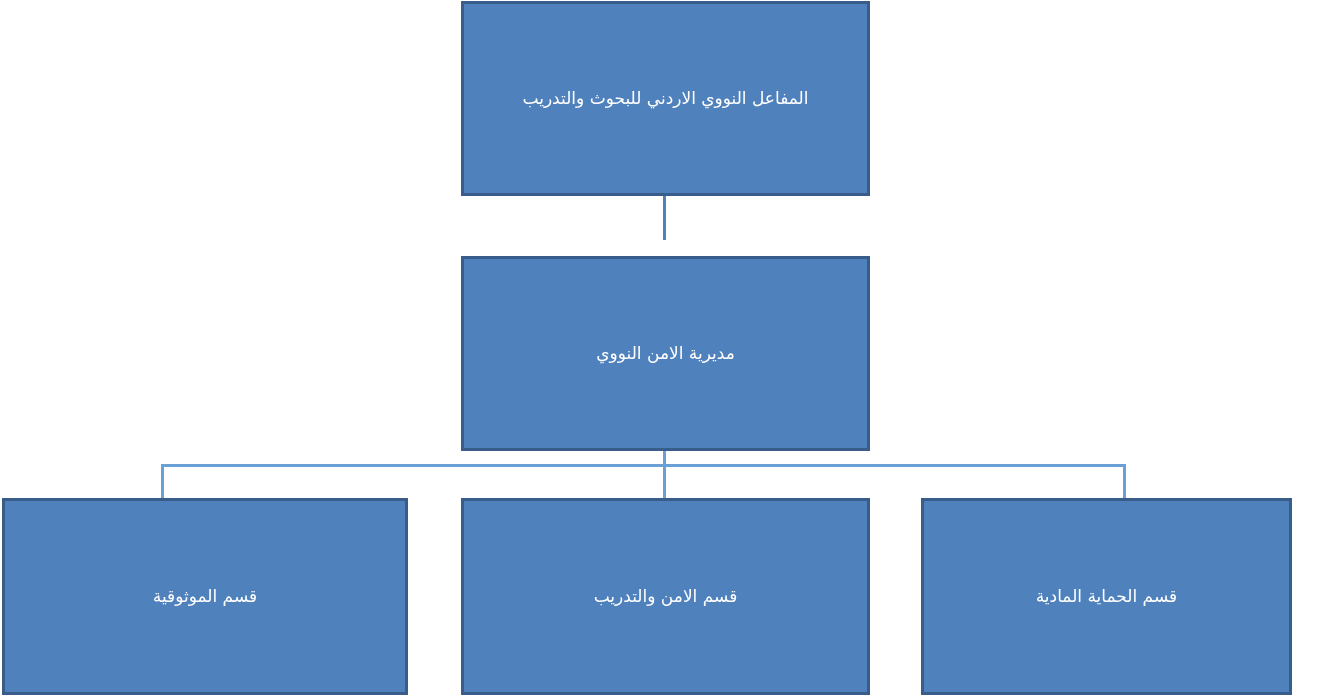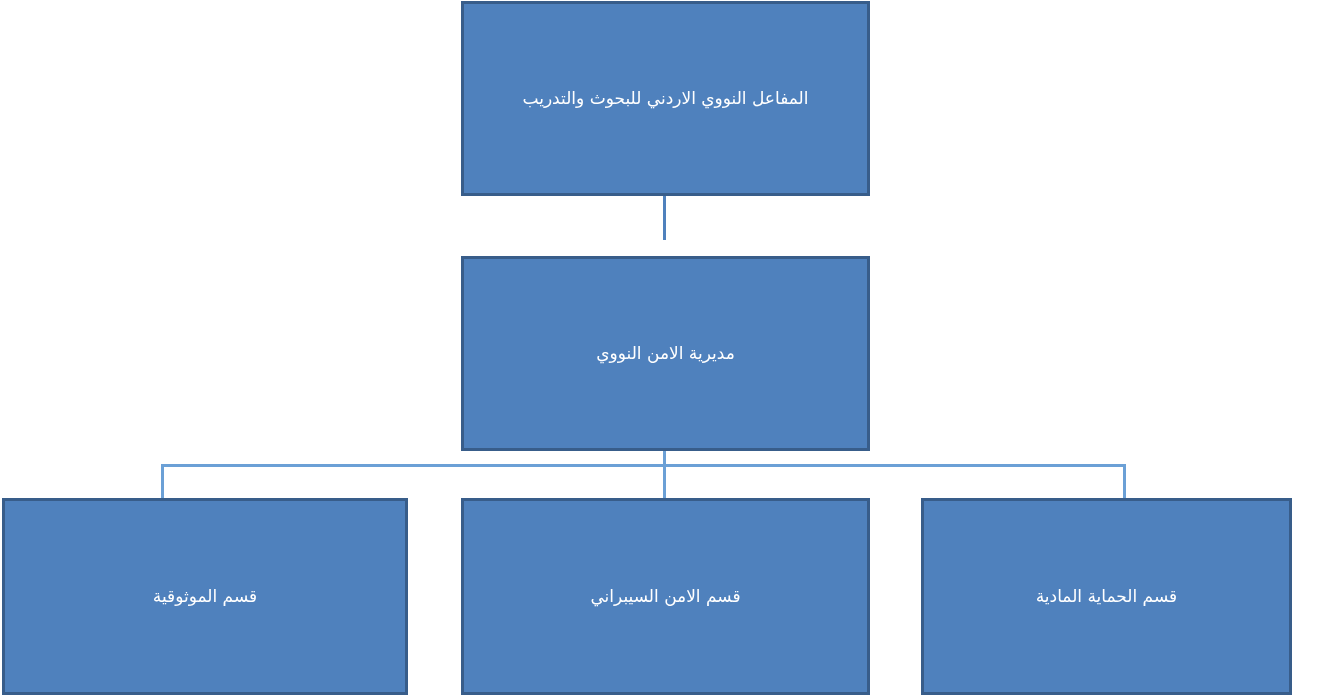--- a/index.html
+++ b/index.html
@@ -72,20 +72,20 @@
 
   <div class="node node-directorate">
     <span class="node-label" dir="rtl">مديرية الامن النووي</span>
   </div>
 
   <div class="node node-dept-1">
     <span class="node-label" dir="rtl">قسم الموثوقية</span>
   </div>
 
   <div class="node node-dept-2">
-    <span class="node-label" dir="rtl">قسم الامن السيبراني</span>
+    <span class="node-label" dir="rtl">قسم الامن والتدريب</span>
   </div>
 
   <div class="node node-dept-3">
     <span class="node-label" dir="rtl">قسم الحماية المادية</span>
   </div>
 
 </div>
 
 </body></html>

